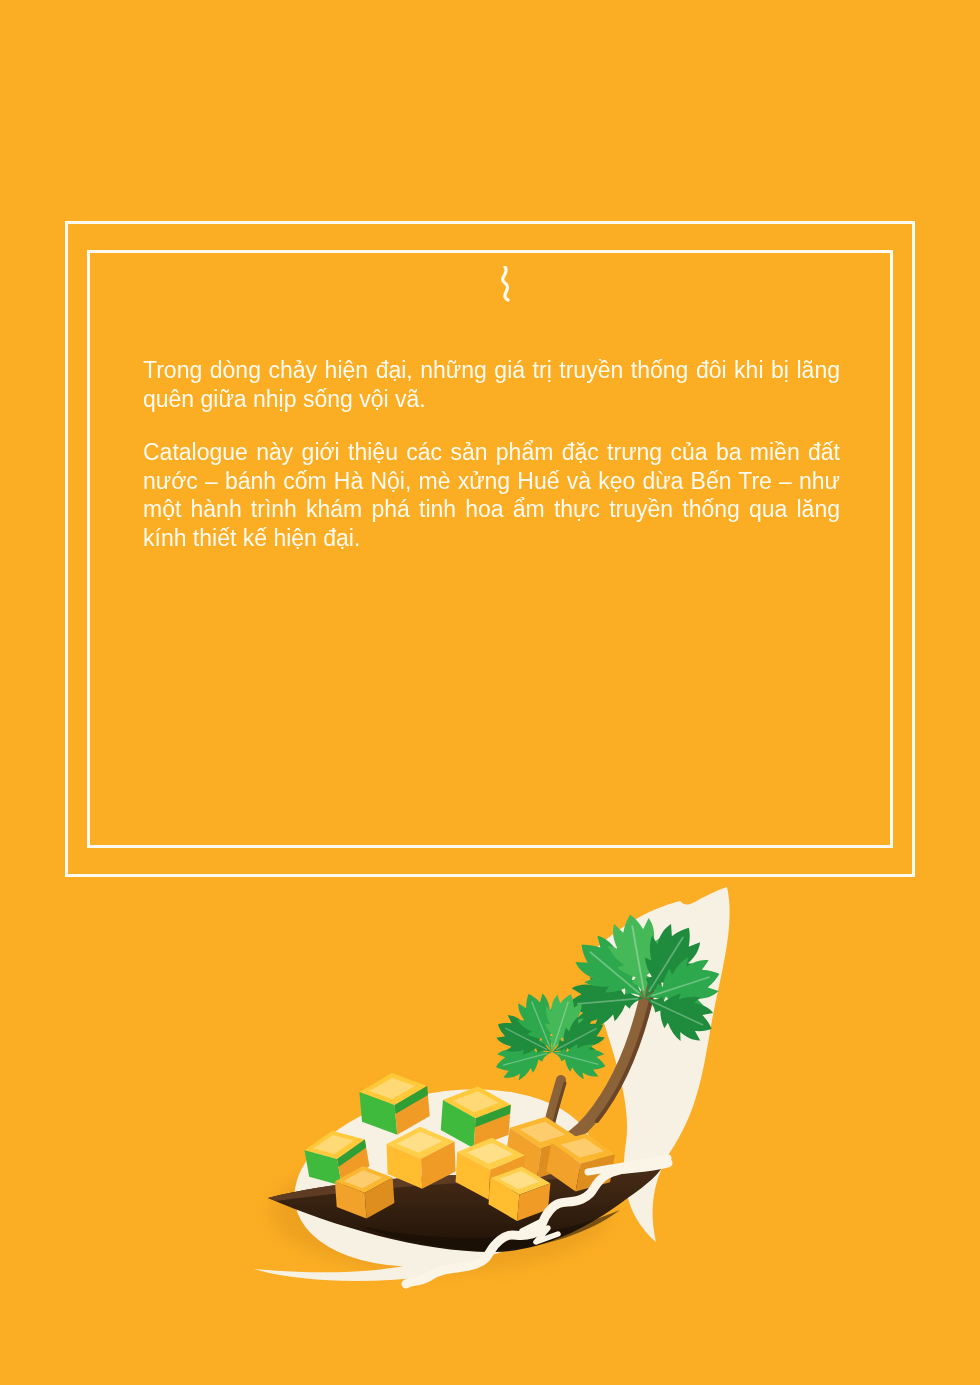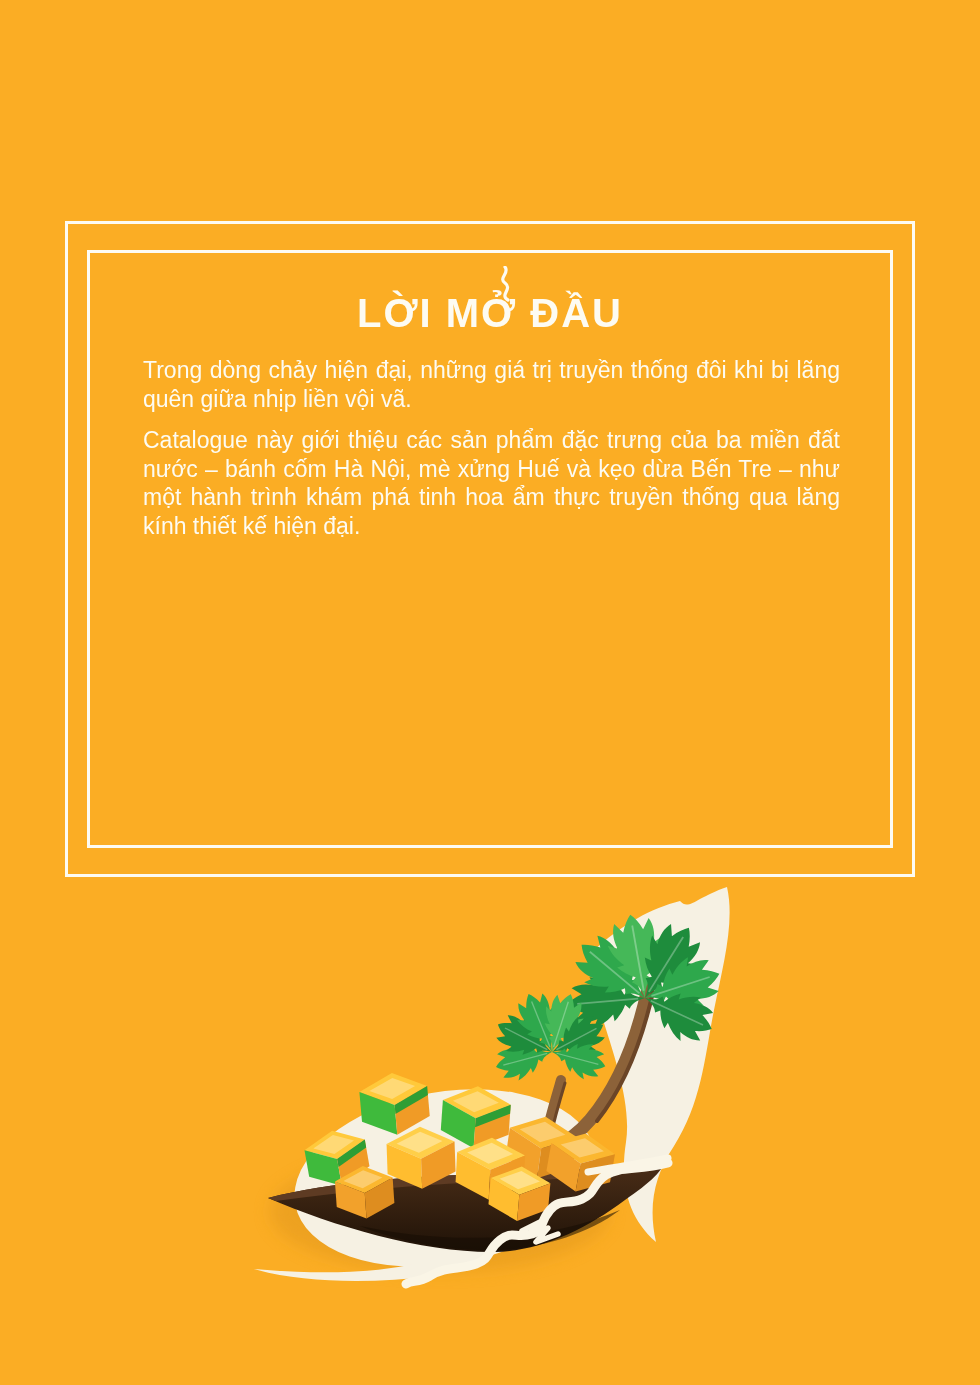--- a/index.html
+++ b/index.html
@@ -29,42 +29,41 @@
     font-size:40px;font-weight:bold;letter-spacing:2px;
     color:#FDFBF2;
   }
   .text-block{
     position:absolute;left:143px;top:356px;width:697px;
     font-size:23px;line-height:28.5px;
     color:#FDFBF2;
     text-align:justify;
   }
   .text-block p{margin:0;}
-  .text-block p.gap{margin-top:13px;}
+  .text-block p.gap{margin-top:25px;}
   .illus{
     position:absolute;left:240px;top:880px;width:520px;height:420px;
   }
 </style>
 </head>
 <body>
 
 <div class="page">
 
   <div class="frame-outer">
     <div class="frame-inner"></div>
   </div>
 
   <svg class="steam" viewBox="0 0 26 36">
     <path d="M14,34 C5,29 19,23 11,17 C4,12 16,7 11,1" fill="none" stroke="#FDFBF2" stroke-width="3.2" stroke-linecap="round"></path>
   </svg>
 
-  <h1 class="title">LỜI MỞ ĐẦU</h1>
 
   <div class="text-block">
-    <p>Trong dòng chảy hiện đại, những giá trị truyền thống đôi khi bị lãng quên giữa nhịp liền vội vã.</p>
+    <p>Trong dòng chảy hiện đại, những giá trị truyền thống đôi khi bị lãng quên giữa nhịp sống vội vã.</p>
     <p class="gap">Catalogue này giới thiệu các sản phẩm đặc trưng của ba miền đất nước – bánh cốm Hà Nội, mè xửng Huế và kẹo dừa Bến Tre – như một hành trình khám phá tinh hoa ẩm thực truyền thống qua lăng kính thiết kế hiện đại.</p>
   </div>
 
   <svg class="illus" viewBox="0 0 520 420">
     <defs>
       <linearGradient id="hullGrad" x1="0" y1="0" x2="0" y2="1">
         <stop offset="0" stop-color="#4E3019"></stop>
         <stop offset="1" stop-color="#1F1207"></stop>
       </linearGradient>
       <filter id="soft" x="-30%" y="-30%" width="160%" height="160%">

